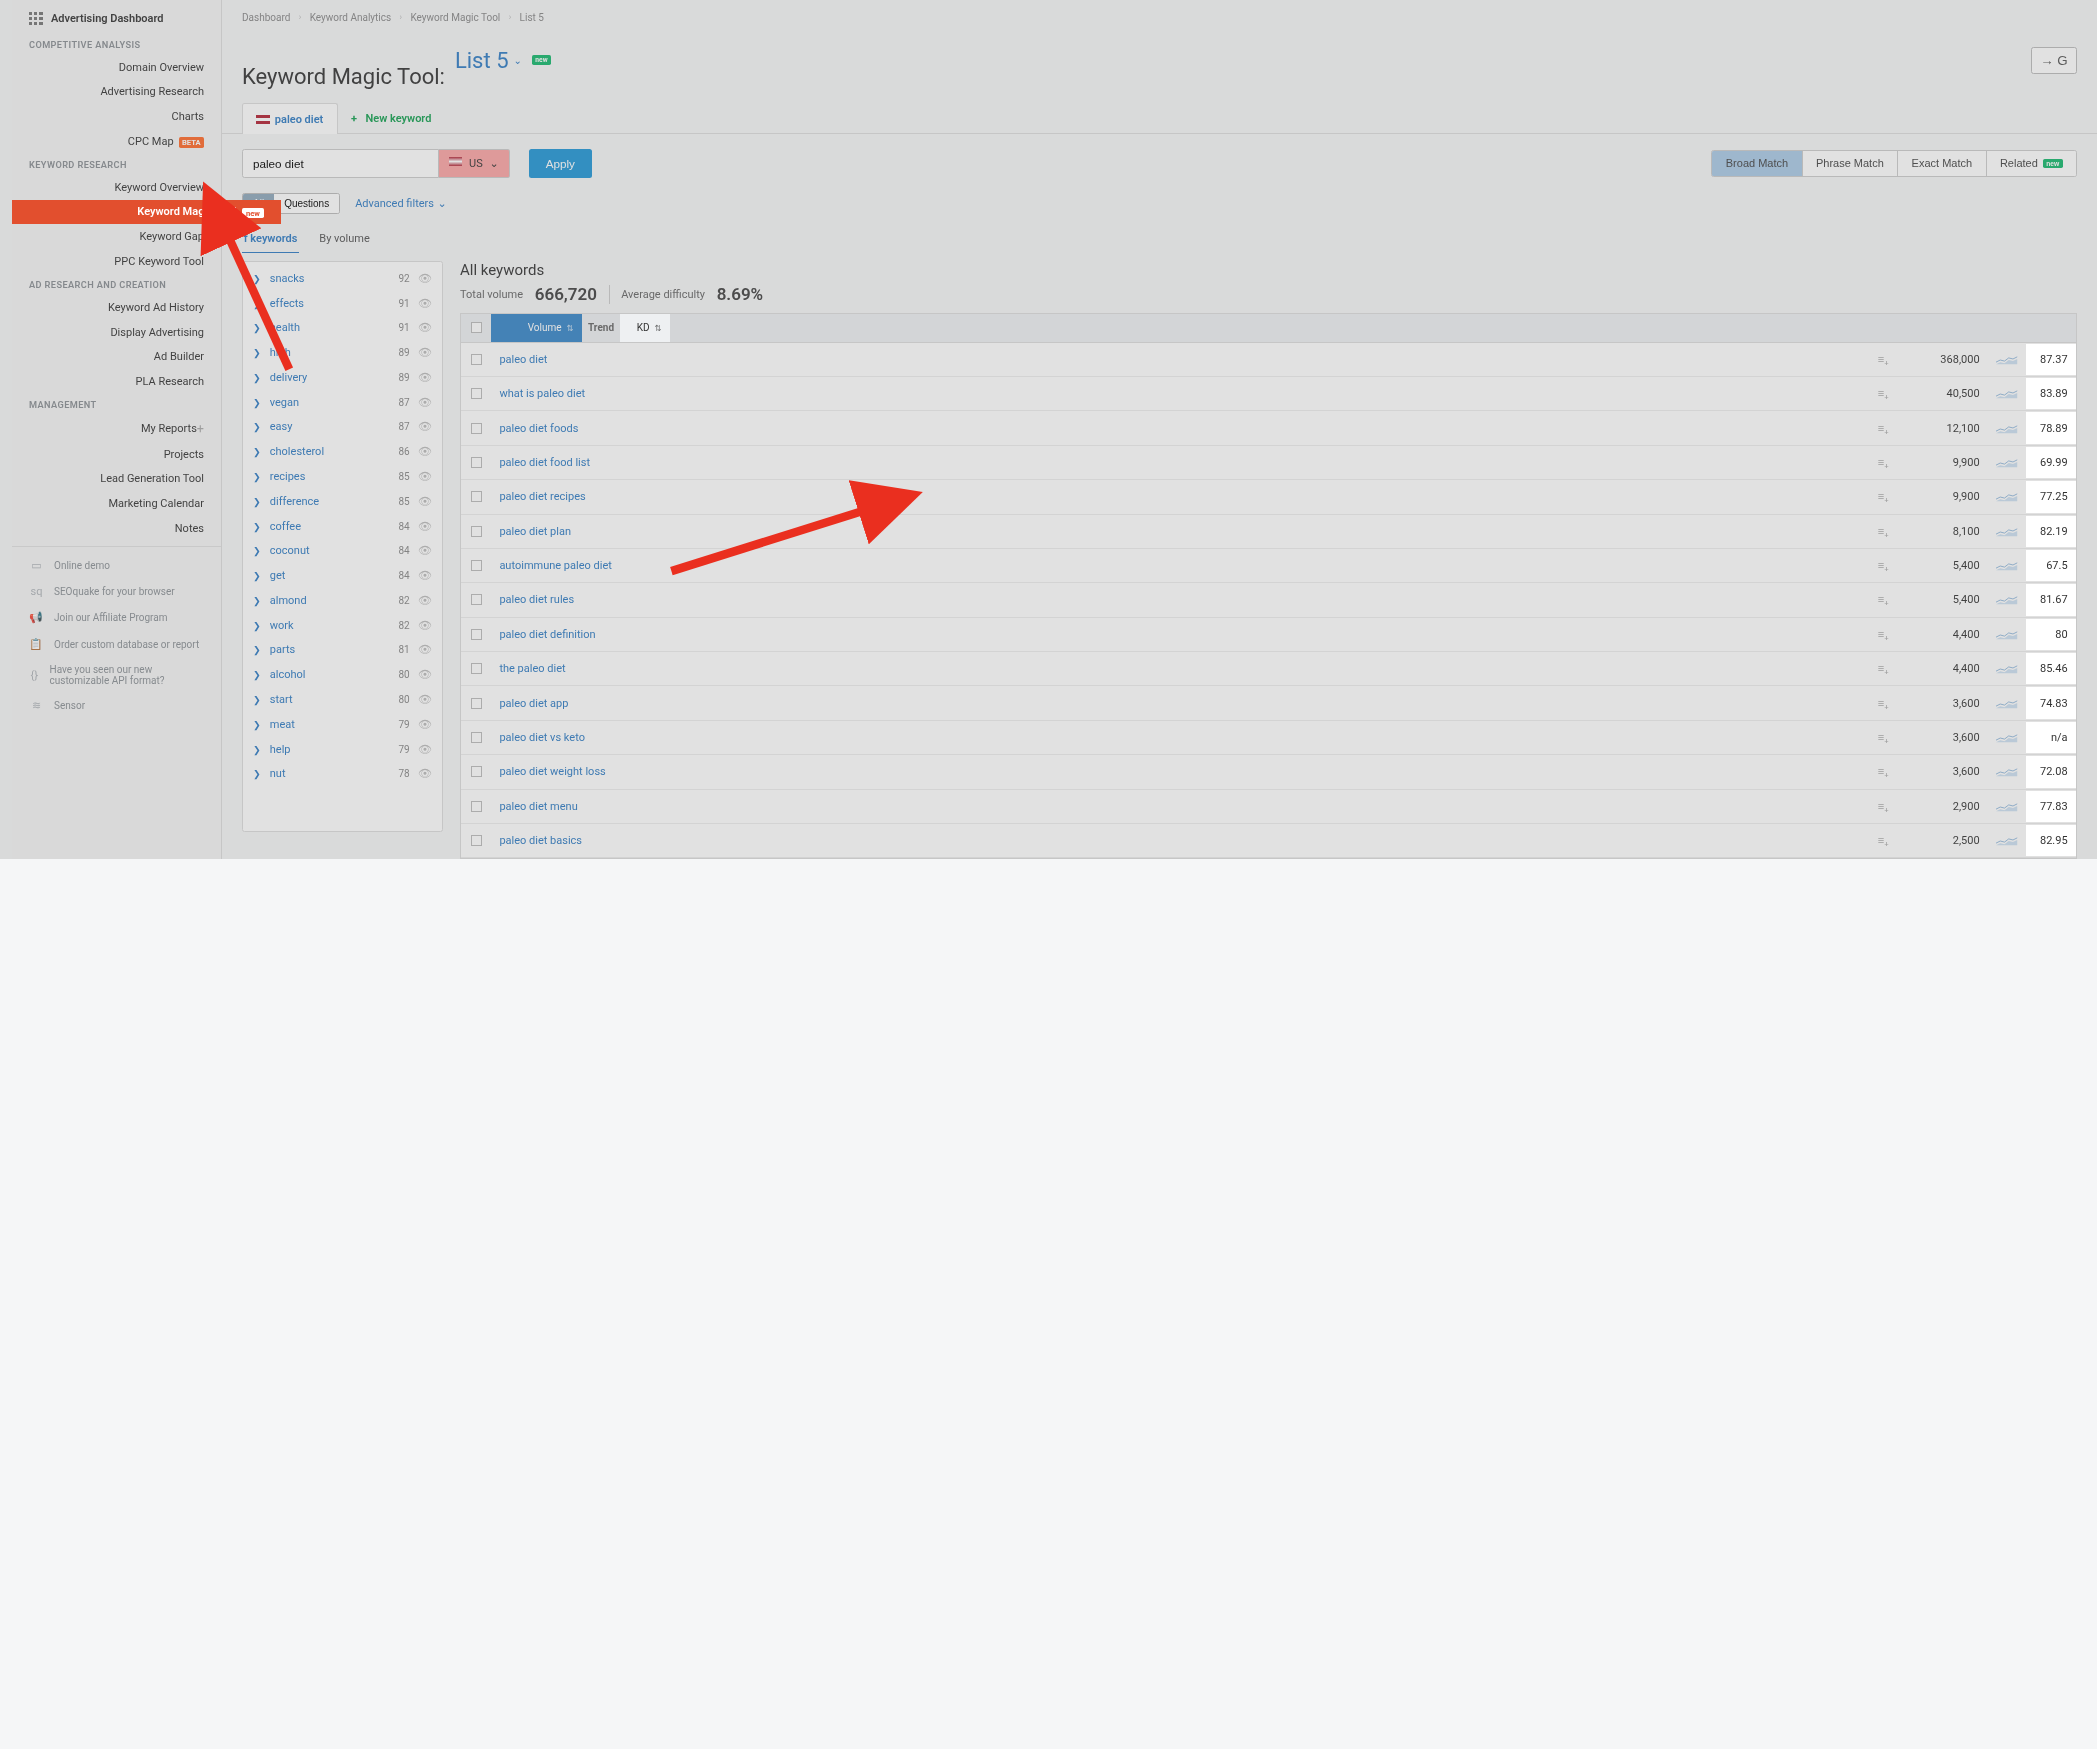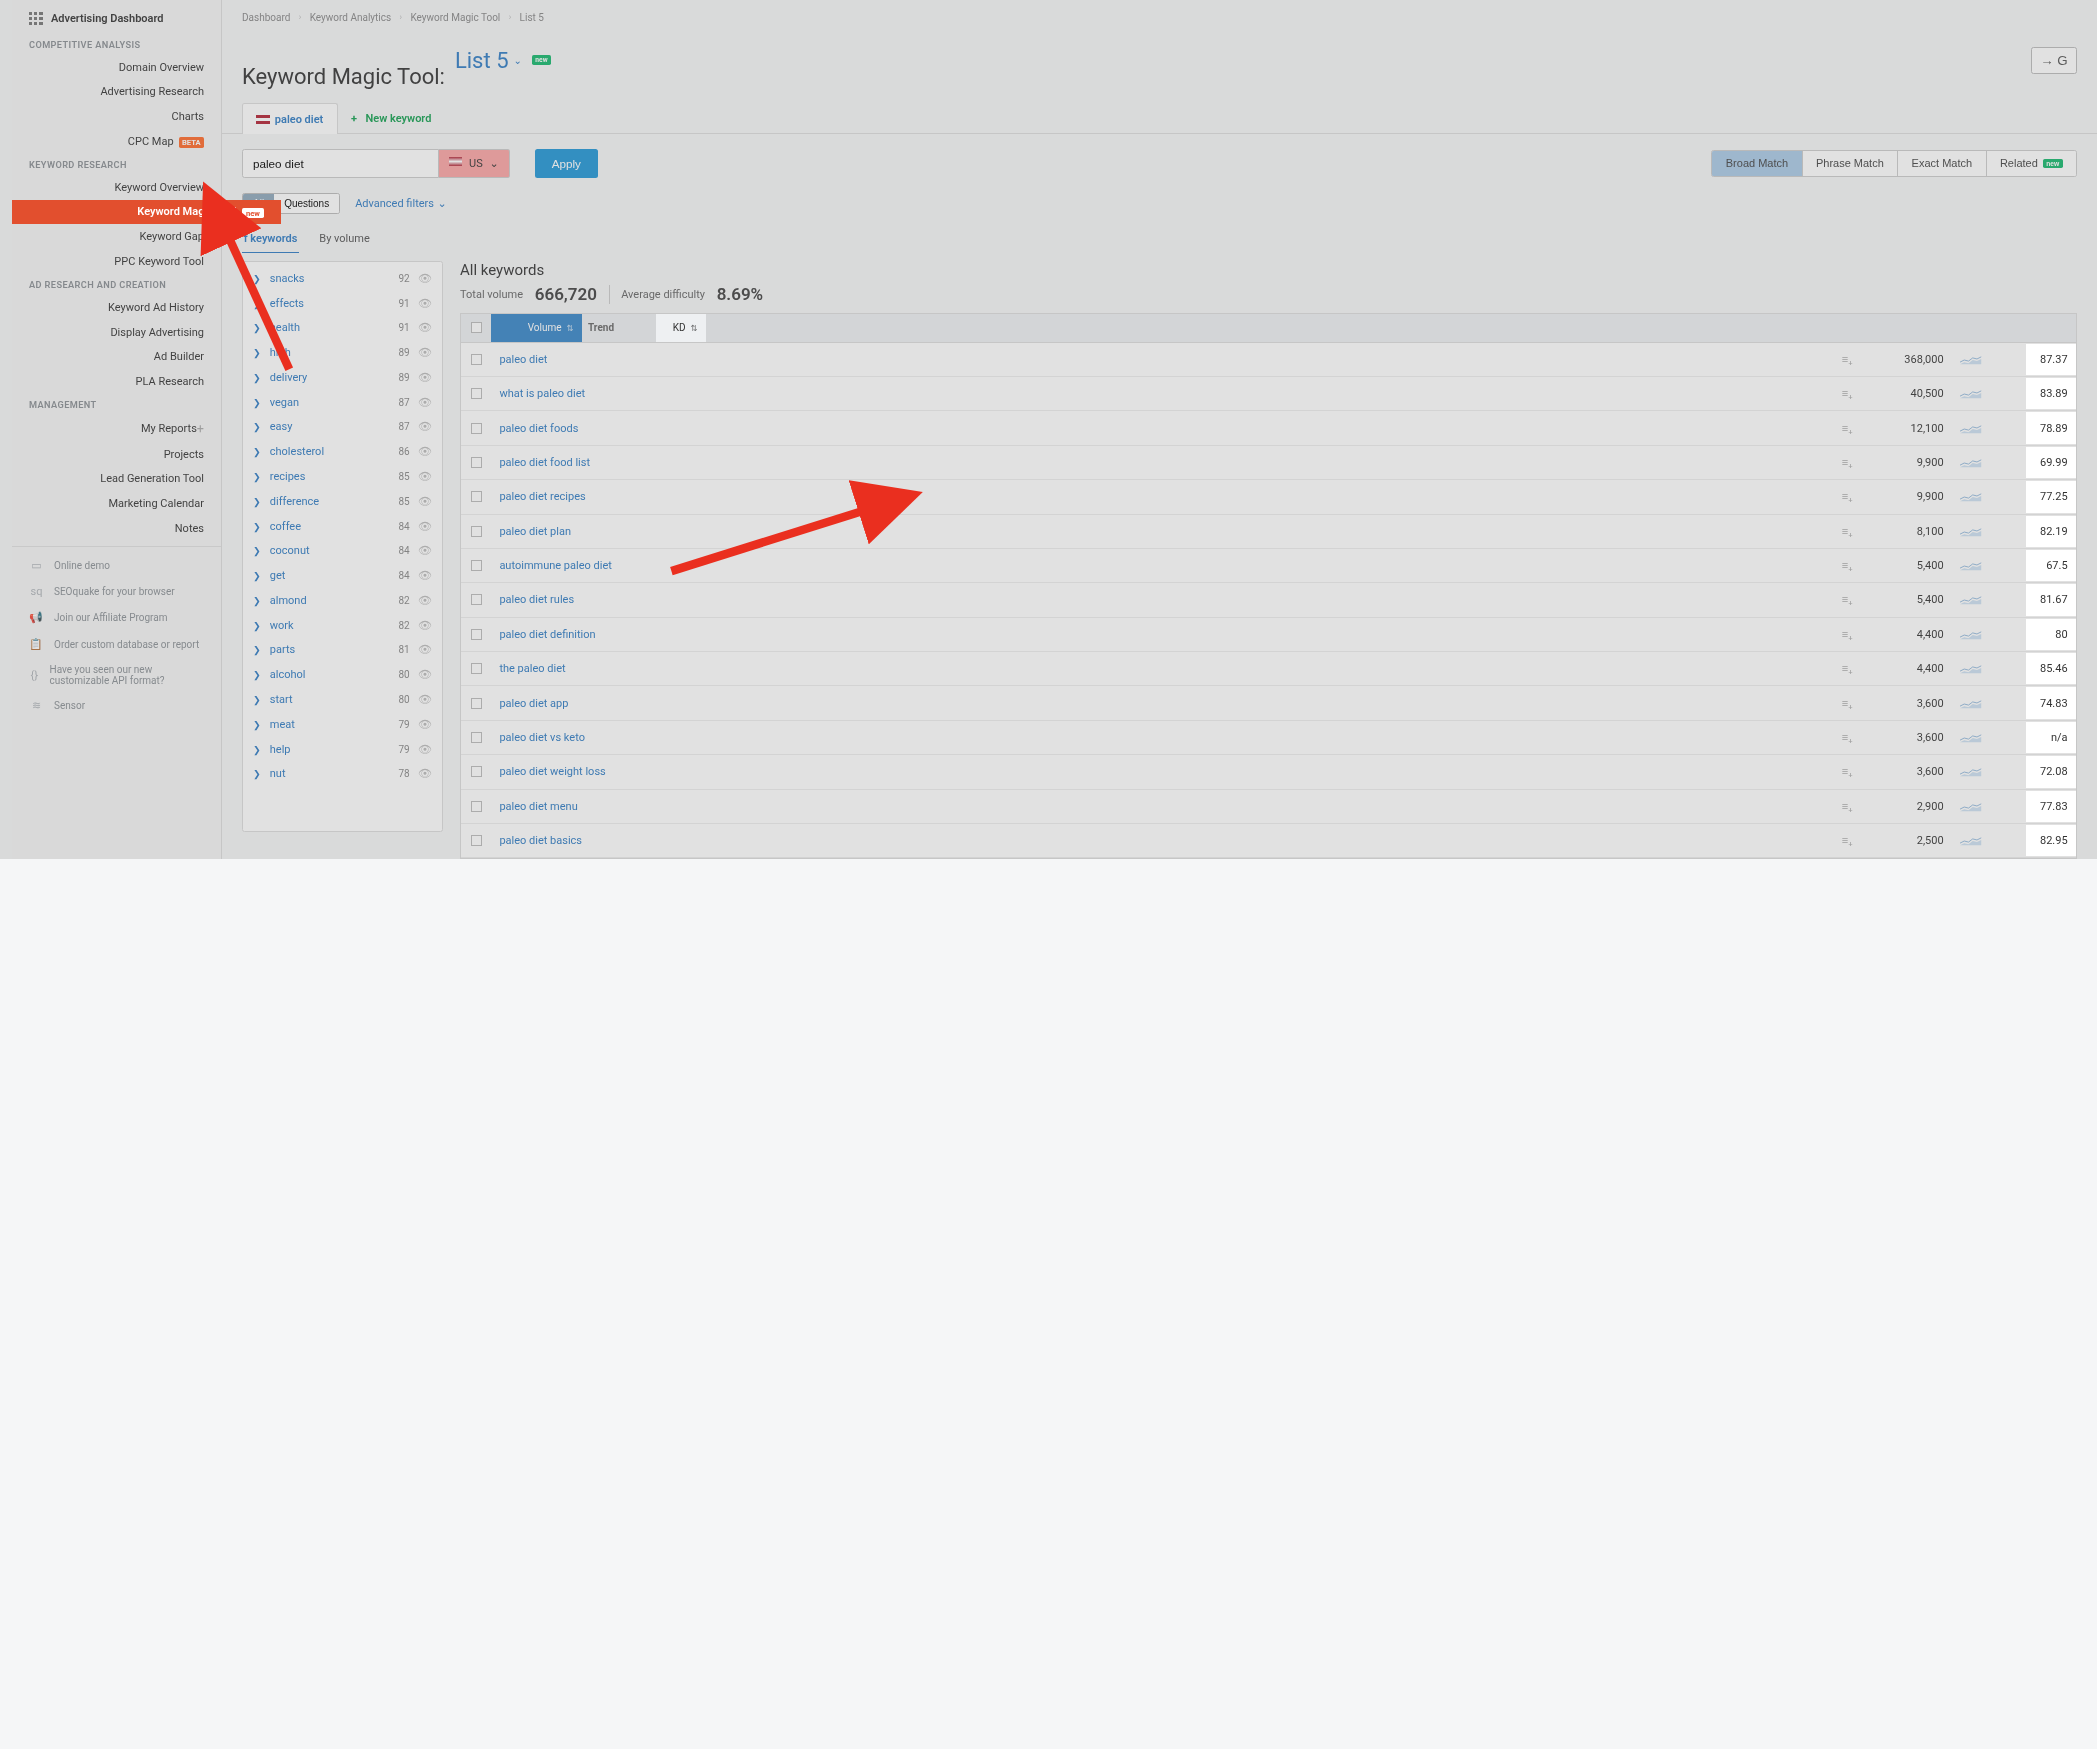--- a/index.html
+++ b/index.html
@@ -32,21 +32,21 @@
 .go-btn{border:0.8px solid #bbb;background:#fff;border-radius:2.5px;padding:5px 8.4px;color:#555;display:flex;gap:5px;align-items:center;}
 .tabs-row{padding:0 20px;display:flex;gap:0;border-bottom:0.8px solid #ddd;}
 .tab{padding:8.4px 13.4px;border:0.8px solid #ddd;border-bottom:none;background:#fff;position:relative;top:0.8px;border-radius:2.5px 2.5px 0 0;color:#2f7cc4;font-weight:600;display:flex;align-items:center;gap:5px;}
 .tab .flag{width:13.4px;height:9.2px;background:linear-gradient(to bottom,#b22234 0,#b22234 33%,#fff 33%,#fff 66%,#b22234 66%);position:relative;}
 .tab.inactive{background:transparent;border:none;color:#14a050;font-weight:600;}
 .tab.inactive .plus{color:#14a050;font-weight:700;margin-right:3.4px;}
 .search-row{padding:15px 20px;display:flex;gap:10px;align-items:center;justify-content:space-between;}
 .search-left{display:flex;gap:0;align-items:stretch;}
 .search-input{border:0.8px solid #ccc;padding:6.7px 10px;font-size:11.7px;width:197px;border-radius:2.5px 0 0 2.5px;background:#fff;}
 .country-sel{border:0.8px solid #ccc;border-left:none;padding:6.7px 10px;display:flex;align-items:flex-start;gap:6.7px;background:#fca5a5;border-radius:0 2.5px 2.5px 0;}
-.apply-btn{margin-left:25px;background:#2196d6;color:#fff;border:none;padding:7.6px 17px;border-radius:2.5px;font-size:11.7px;cursor:pointer;}
+.apply-btn{margin-left:19px;background:#2196d6;color:#fff;border:none;padding:7.6px 17px;border-radius:2.5px;font-size:11.7px;cursor:pointer;}
 .match-row{display:flex;border:0.8px solid #ccc;border-radius:2.5px;overflow:hidden;}
 .match-btn{padding:6.7px 13.4px;background:#fff;border:none;border-right:0.8px solid #ccc;font-size:11px;color:#444;cursor:pointer;display:flex;align-items:center;gap:5px;}
 .match-btn:last-child{border-right:none;}
 .match-btn.active{background:#a9c9e6;}
 .filter-row{padding:0 20px 11.7px;display:flex;gap:15px;align-items:center;}
 .toggle-group{display:flex;border:0.8px solid #bbb;border-radius:2.5px;overflow:hidden;}
 .toggle-btn{padding:4.2px 10px;background:#fff;border:none;font-size:10px;cursor:pointer;}
 .toggle-btn.active{background:#8fa8bc;color:#fff;}
 .adv-link{color:#2f7cc4;font-size:11px;display:flex;align-items:center;gap:3.4px;cursor:pointer;}
 .sub-tabs{padding:0 20px;display:flex;gap:18.5px;}
@@ -68,21 +68,21 @@
 .table{border:0.8px solid #ddd;background:#fff;}
 .thead{display:flex;background:#eef0f2;border-bottom:0.8px solid #ddd;}
 .th{padding:8.4px 8.4px;font-size:10px;color:#666;display:flex;align-items:center;gap:3.4px;}
 .th.vol{background:#3786c8;color:#fff;}
 .tr{display:flex;border-bottom:0.8px solid #eee;align-items:center;}
 .td{padding:9.2px 8.4px;font-size:11px;}
 .col-chk{width:30px;display:flex;justify-content:center;}
 .col-kw{flex:1;color:#2f7cc4;display:flex;align-items:center;justify-content:space-between;gap:6.7px;}
 .col-vol{width:91px;text-align:right;color:#333;}
 .col-trend{width:38px;display:flex;justify-content:center;font-weight:bold;}
-.col-kd{width:50px;text-align:right;color:#333;background:#fff;margin-left:36px;}
+.col-kd{width:50px;text-align:right;color:#333;background:#fff;}
 .kd-highlight-col{position:relative;z-index:60;}
 .spark{width:34px;height:15px;}
 .chk{width:11px;height:11px;border:0.8px solid #bbb;background:#fff;display:inline-block;}
 .sort-icon::after{content:"⇅";font-size:8.4px;color:inherit;opacity:0.7;margin-left:1.7px;}
 .list-icon{color:#aaa;font-size:11px;}
 .arrow-anno{position:absolute;z-index:70;pointer-events:none;}
 .arrow-svg{overflow:visible;}
 .foot-icon{width:15px;text-align:center;color:#b0b5ba;font-size:11px;}
 </style>
 </head>

